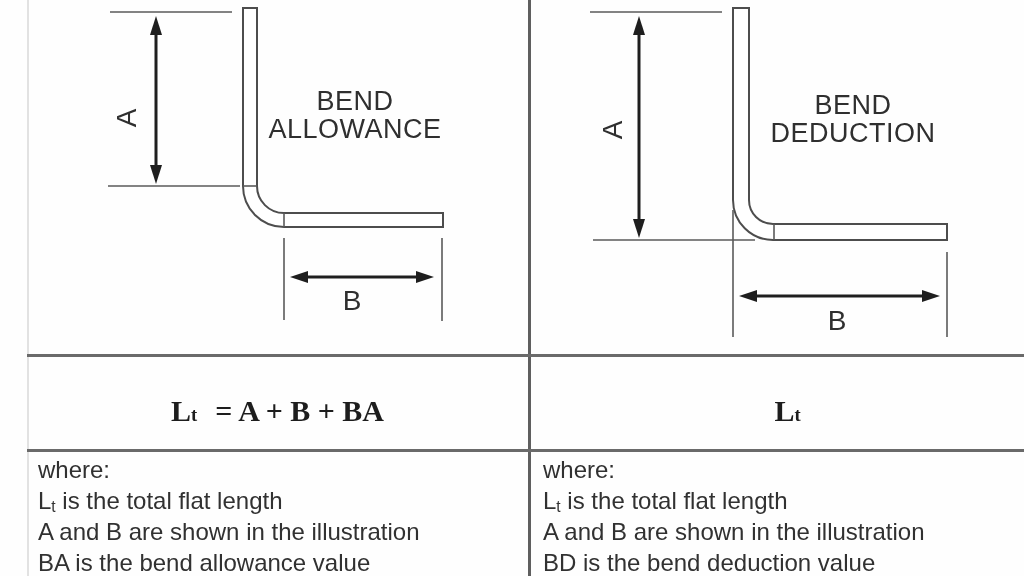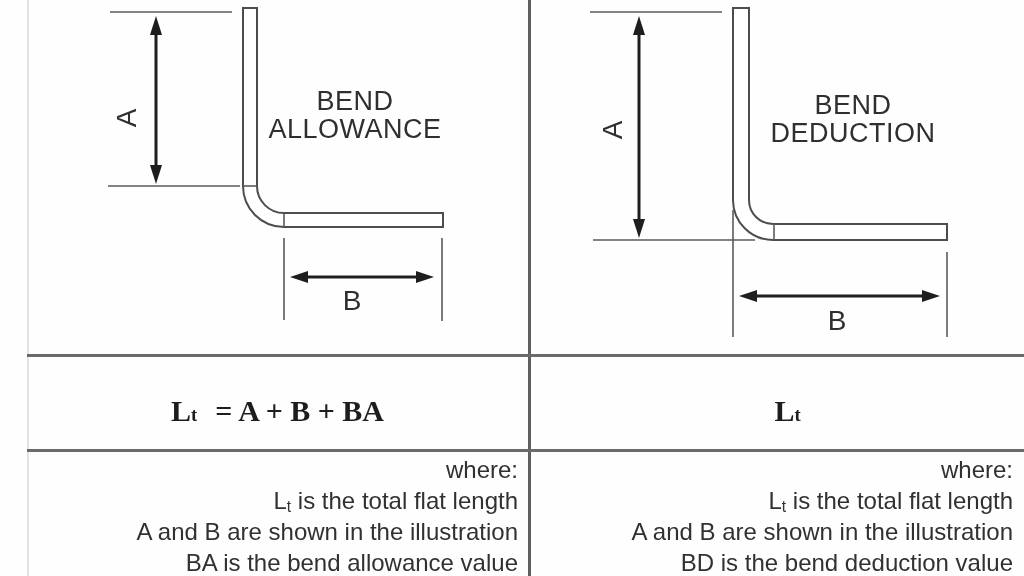--- a/index.html
+++ b/index.html
@@ -32,21 +32,21 @@
   }
   .formula-cell.left{left:27px;width:501px;}
   .formula-cell.right{left:531px;width:493px;padding-left:10px;}
   .f-sub{font-size:0.62em;position:relative;top:0.22em;vertical-align:baseline;line-height:0;}
   .f-rest{margin-left:18px;white-space:pre;}
 
   
   .notes{position:absolute;top:454px;font-size:24px;line-height:31px;color:#313131;}
   .notes.left-notes{left:38px;width:480px;}
   .notes.right-notes{left:543px;width:470px;}
-  .note-line{white-space:pre;text-align:right;}
+  .note-line{white-space:pre;}
   .n-sub{font-size:0.65em;position:relative;top:0.18em;vertical-align:baseline;line-height:0;}
 </style>
 </head>
 <body>
 
 <div class="canvas">
 
   <div class="border-left"></div>
   <div class="divider-v"></div>
   <div class="divider-h h1"></div>

